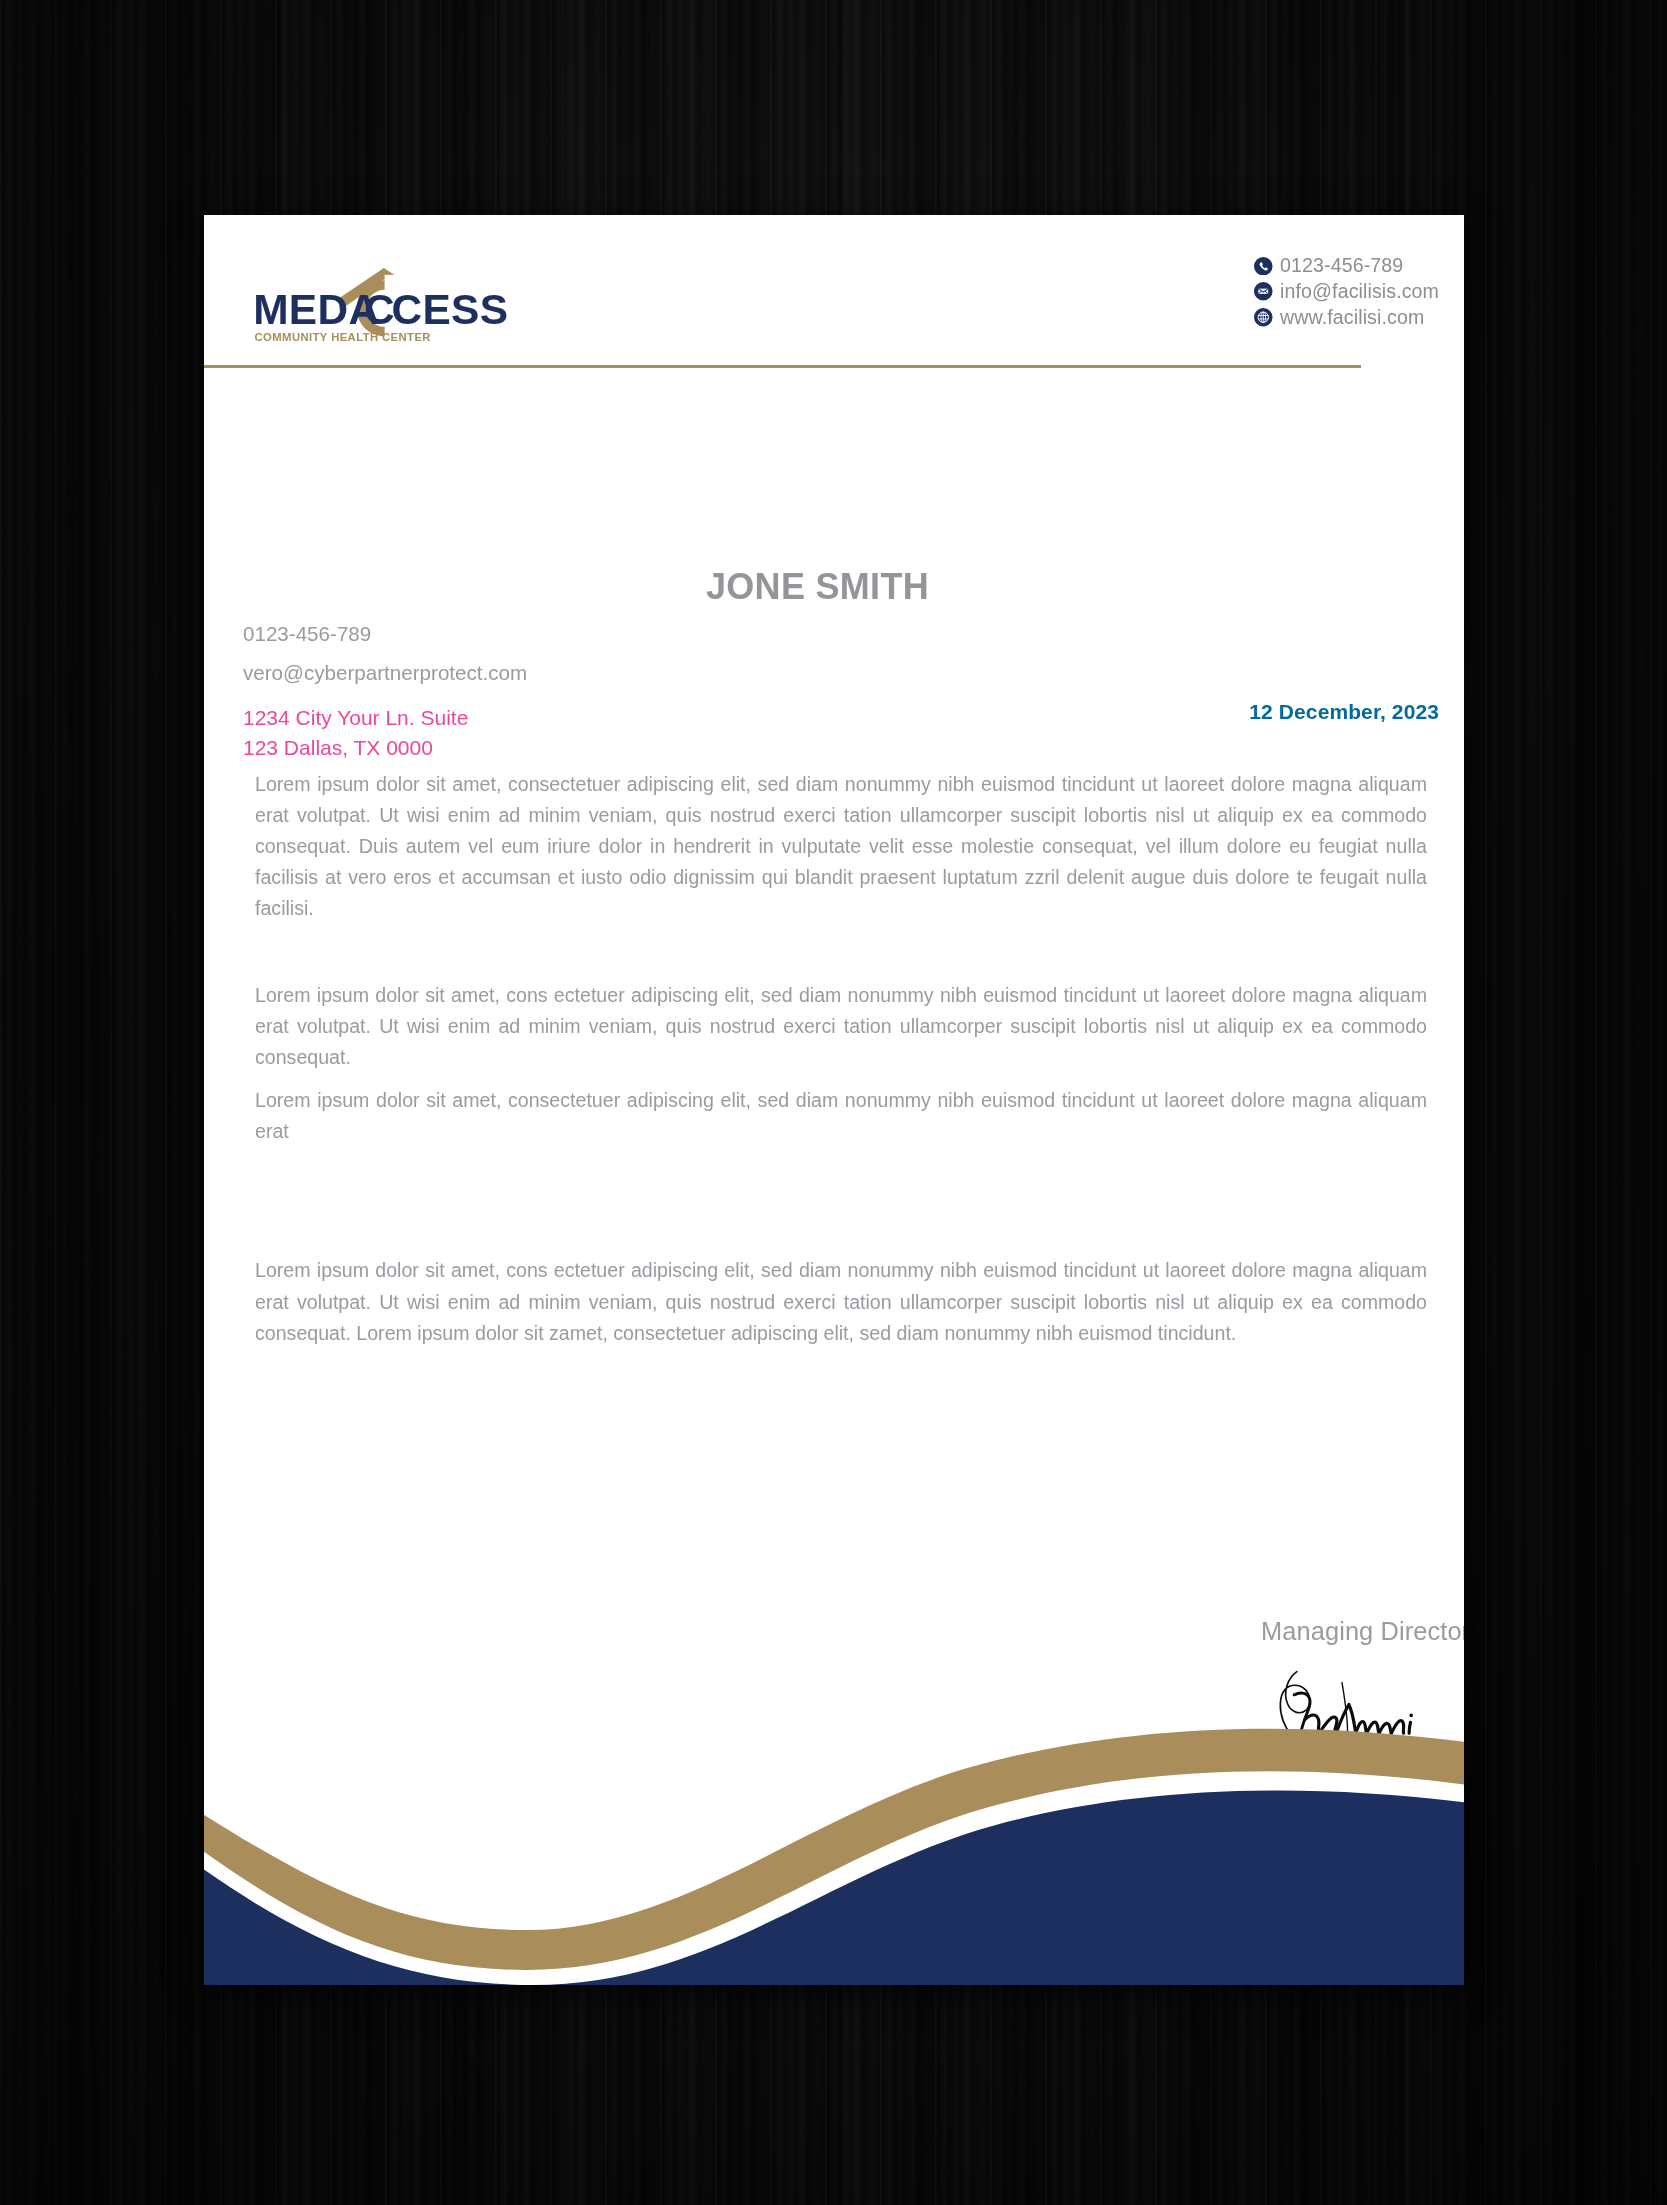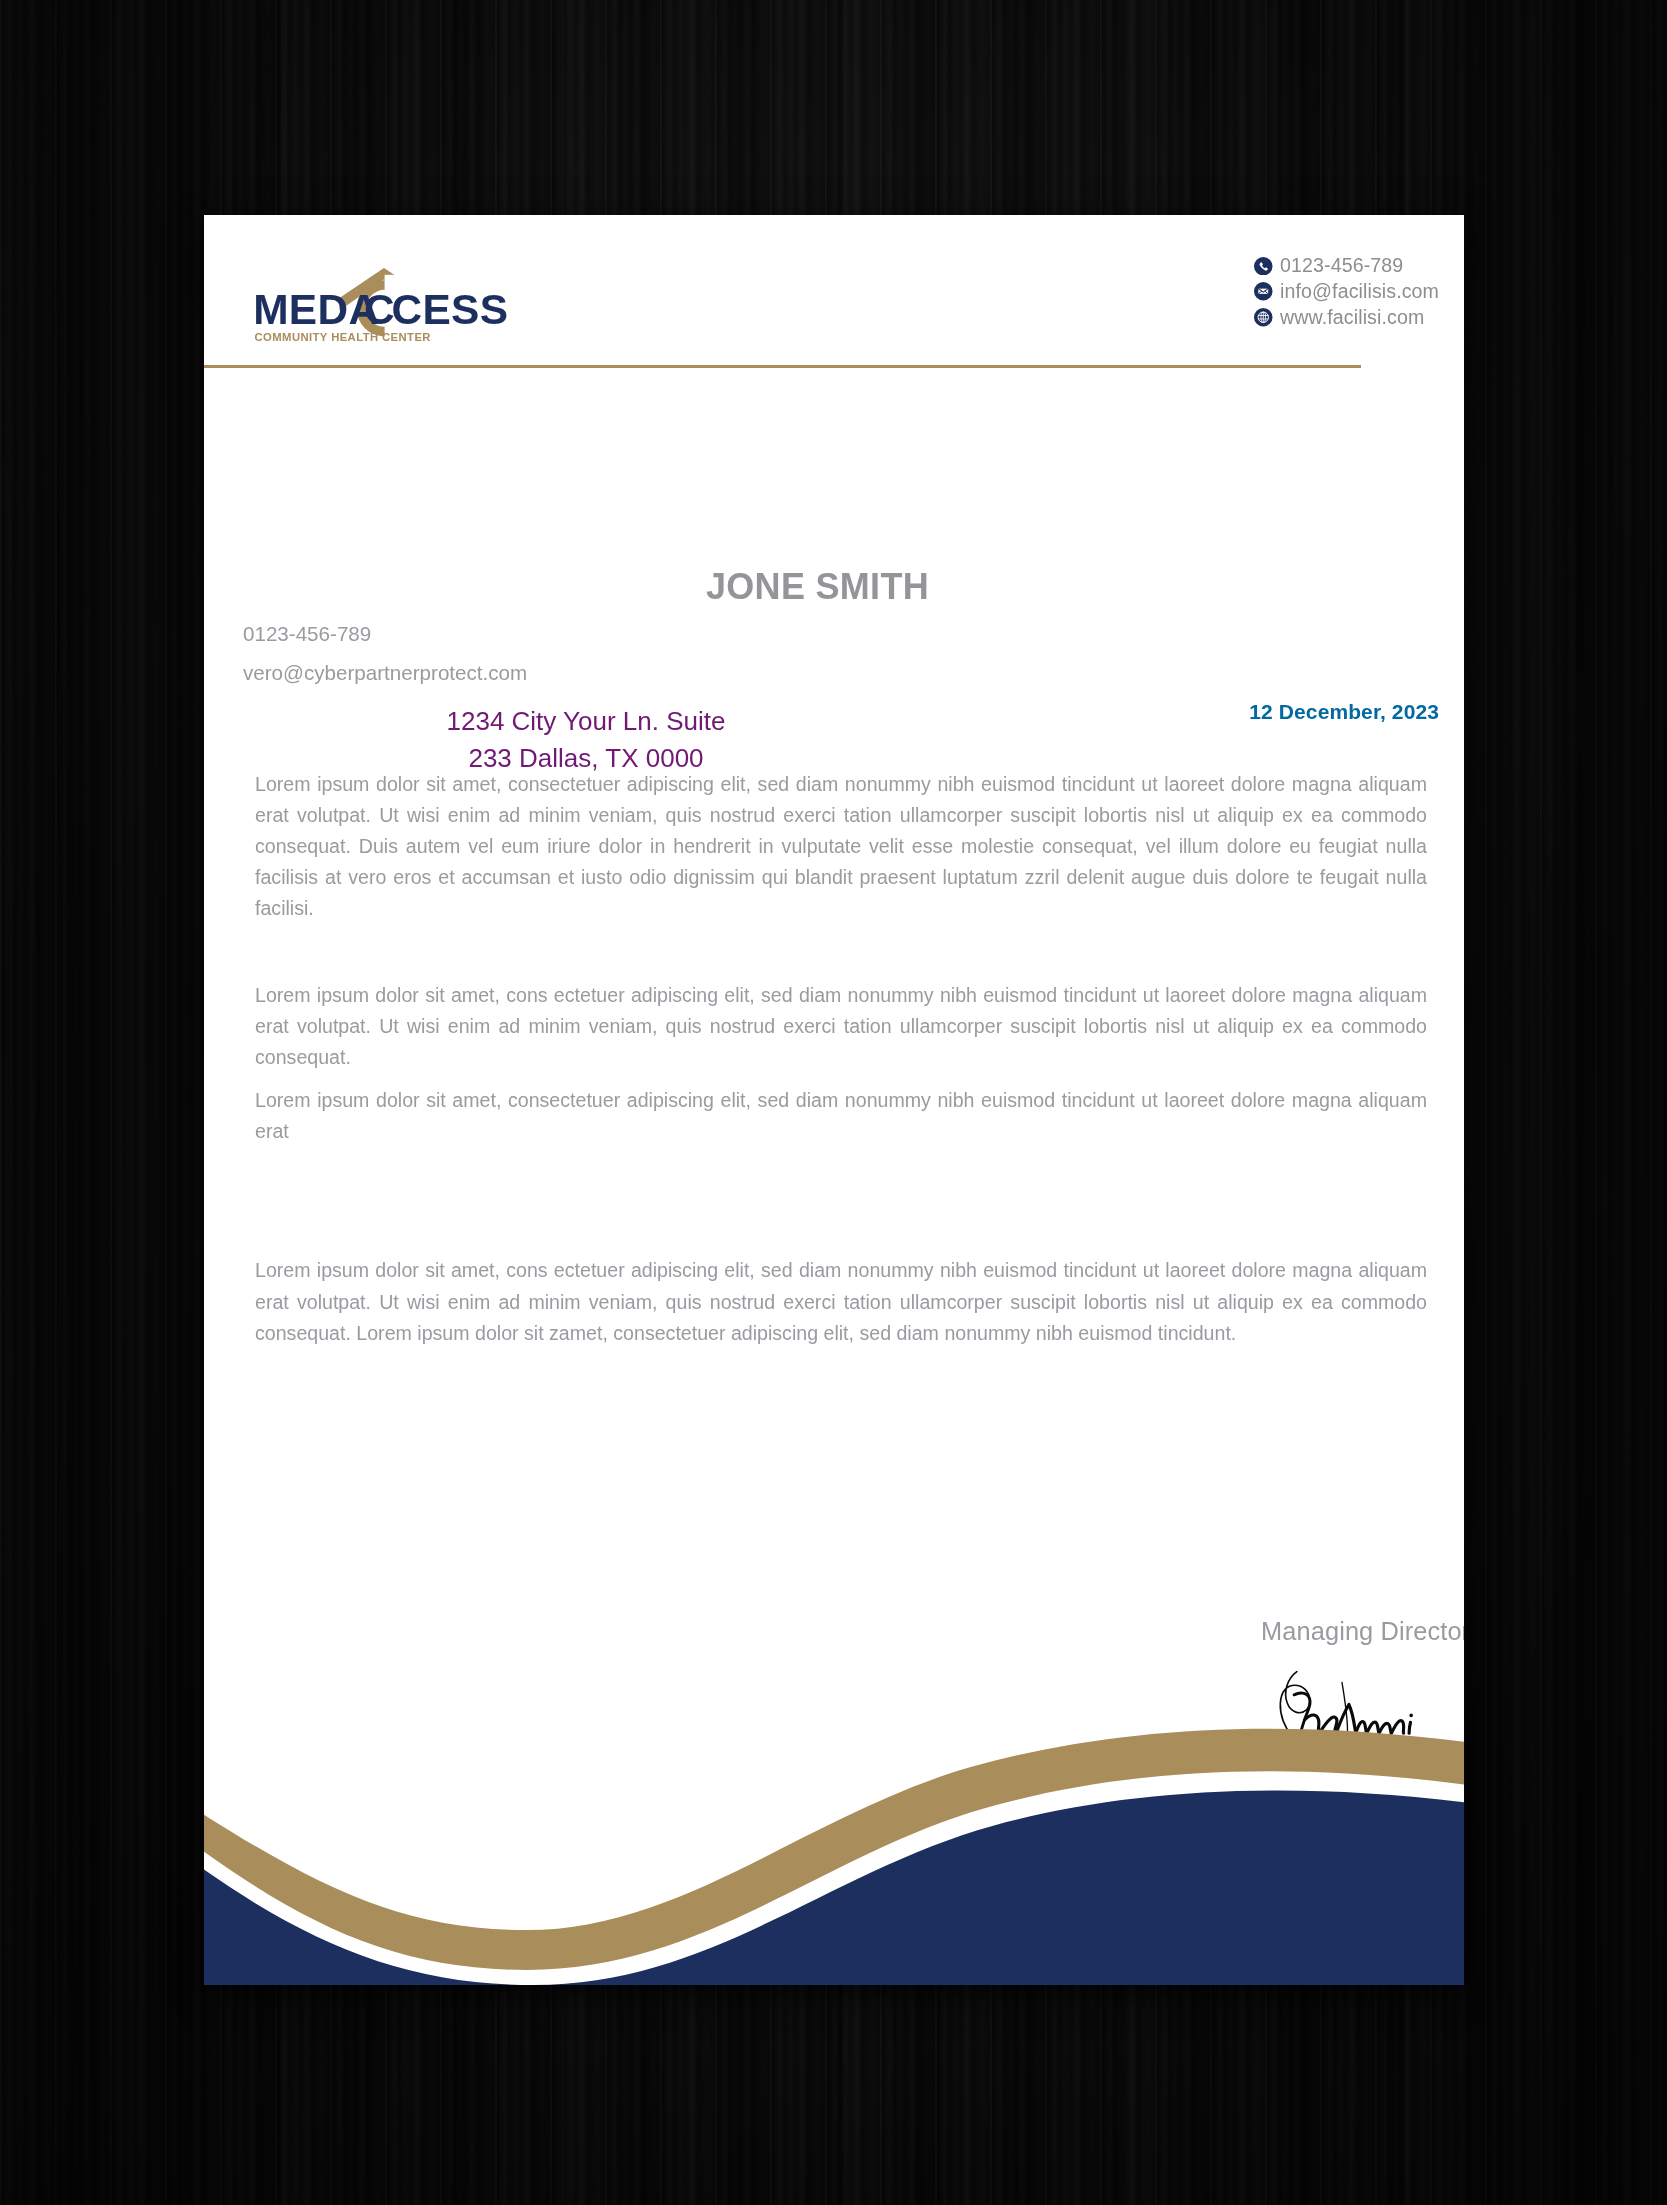--- a/index.html
+++ b/index.html
@@ -136,25 +136,24 @@
     text-align: right;
   }
   .recipient-line {
     font-size: 20.6px;
     color: #9a9aa0;
     line-height: 1;
     margin-bottom: 19px;
     font-weight: 400;
   }
   #recipient-addr {
-    font-size: 26px;
-    color: #701a75;
+    font-size: 21px;
+    color: #ec4899;
     line-height: 1.42;
     font-weight: 400;
-    text-align: center;
   }
 
   #letter-date {
     position: absolute;
     right: 25px;
     top: 485px;
     font-size: 21px;
     font-weight: 700;
     color: #0369a1;
     letter-spacing: 0.1px;
@@ -280,21 +279,21 @@
 
     <div id="header-rule"></div>
   </div>
 
   <div id="recipient-block">
     <div id="recipient-name">JONE SMITH</div>
     <div class="recipient-line">0123-456-789</div>
     <div class="recipient-line">vero@cyberpartnerprotect.com</div>
     <div id="recipient-addr">
       <div>1234 City Your Ln. Suite</div>
-      <div>233 Dallas, TX 0000</div>
+      <div>123 Dallas, TX 0000</div>
     </div>
   </div>
 
   <div id="letter-date">12 December, 2023</div>
 
   <div id="body-block">
     <p class="body-para">Lorem ipsum dolor sit amet, consectetuer adipiscing elit, sed diam nonummy nibh euismod tincidunt ut laoreet dolore magna aliquam erat volutpat. Ut wisi enim ad minim veniam, quis nostrud exerci tation ullamcorper suscipit lobortis nisl ut aliquip ex ea commodo consequat. Duis autem vel eum iriure dolor in hendrerit in vulputate velit esse molestie consequat, vel illum dolore eu feugiat nulla facilisis at vero eros et accumsan et iusto odio dignissim qui blandit praesent luptatum zzril delenit augue duis dolore te feugait nulla facilisi.</p>
     <div class="gap-lg"></div>
     <p class="body-para">Lorem ipsum dolor sit amet, cons ectetuer adipiscing elit, sed diam nonummy nibh euismod tincidunt ut laoreet dolore magna aliquam erat volutpat. Ut wisi enim ad minim veniam, quis nostrud exerci tation ullamcorper suscipit lobortis nisl ut aliquip ex ea commodo consequat.</p>
     <p class="body-para">Lorem ipsum dolor sit amet, consectetuer adipiscing elit, sed diam nonummy nibh euismod tincidunt ut laoreet dolore magna aliquam erat</p>

